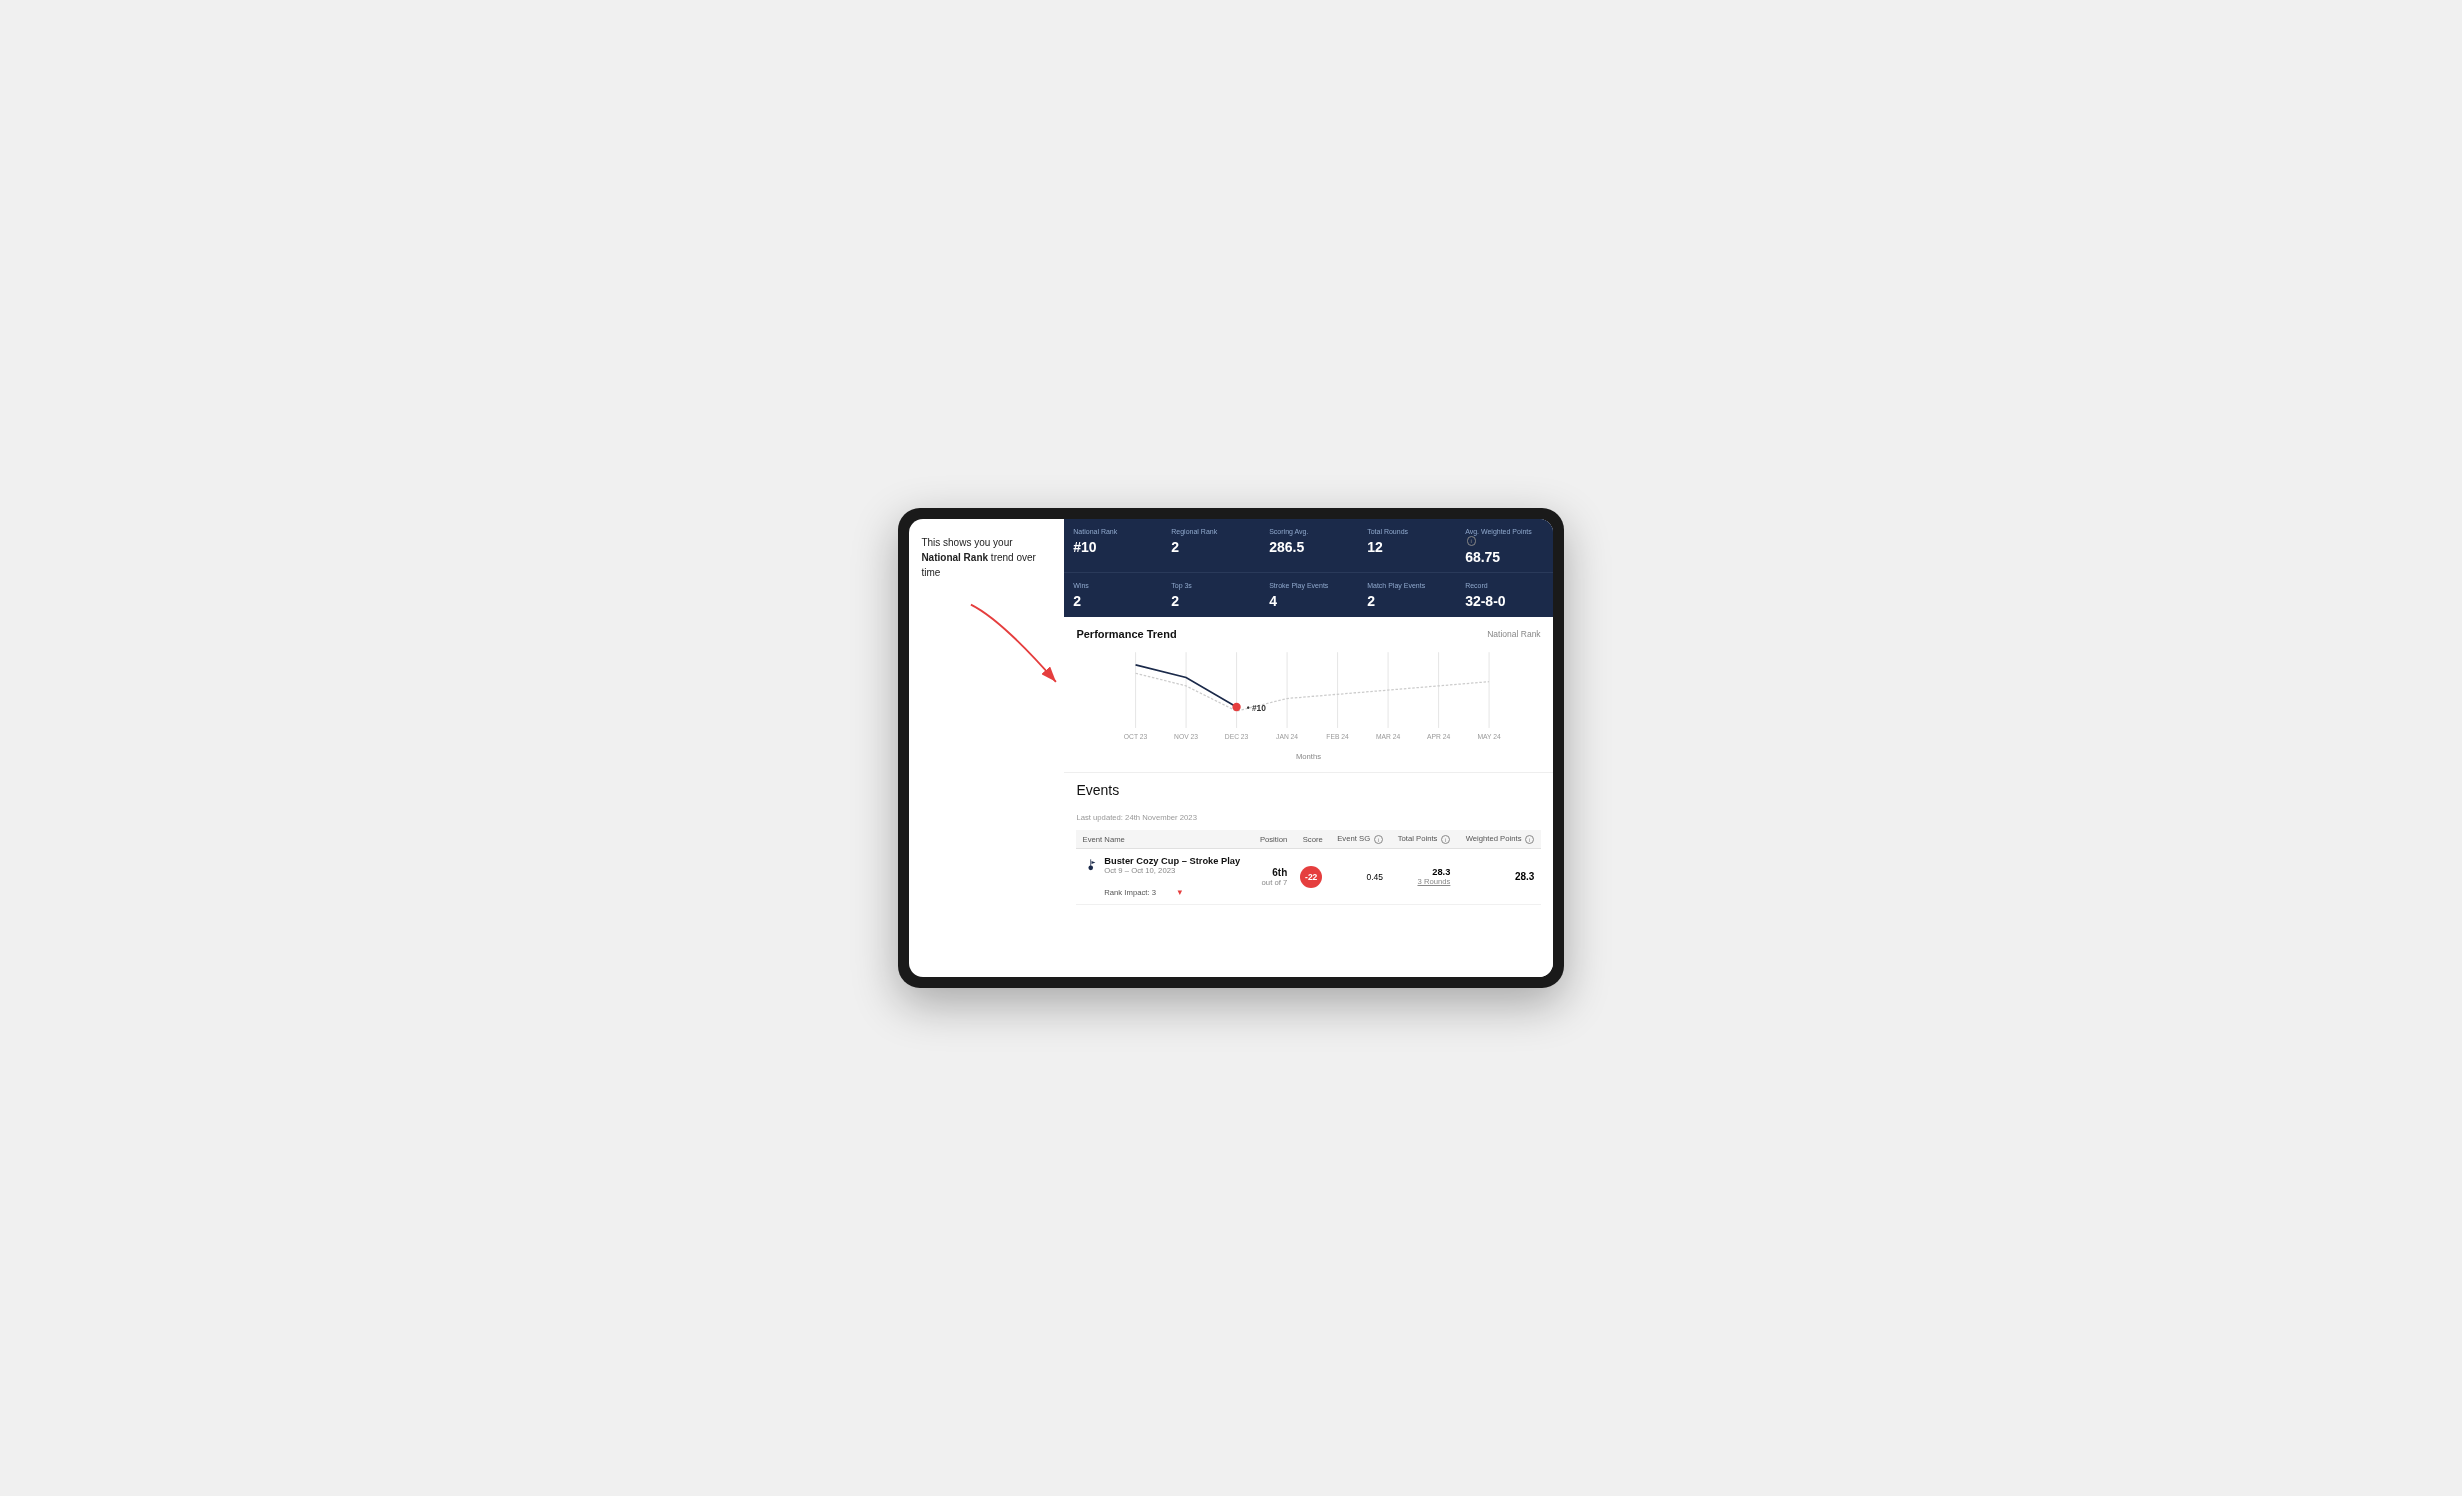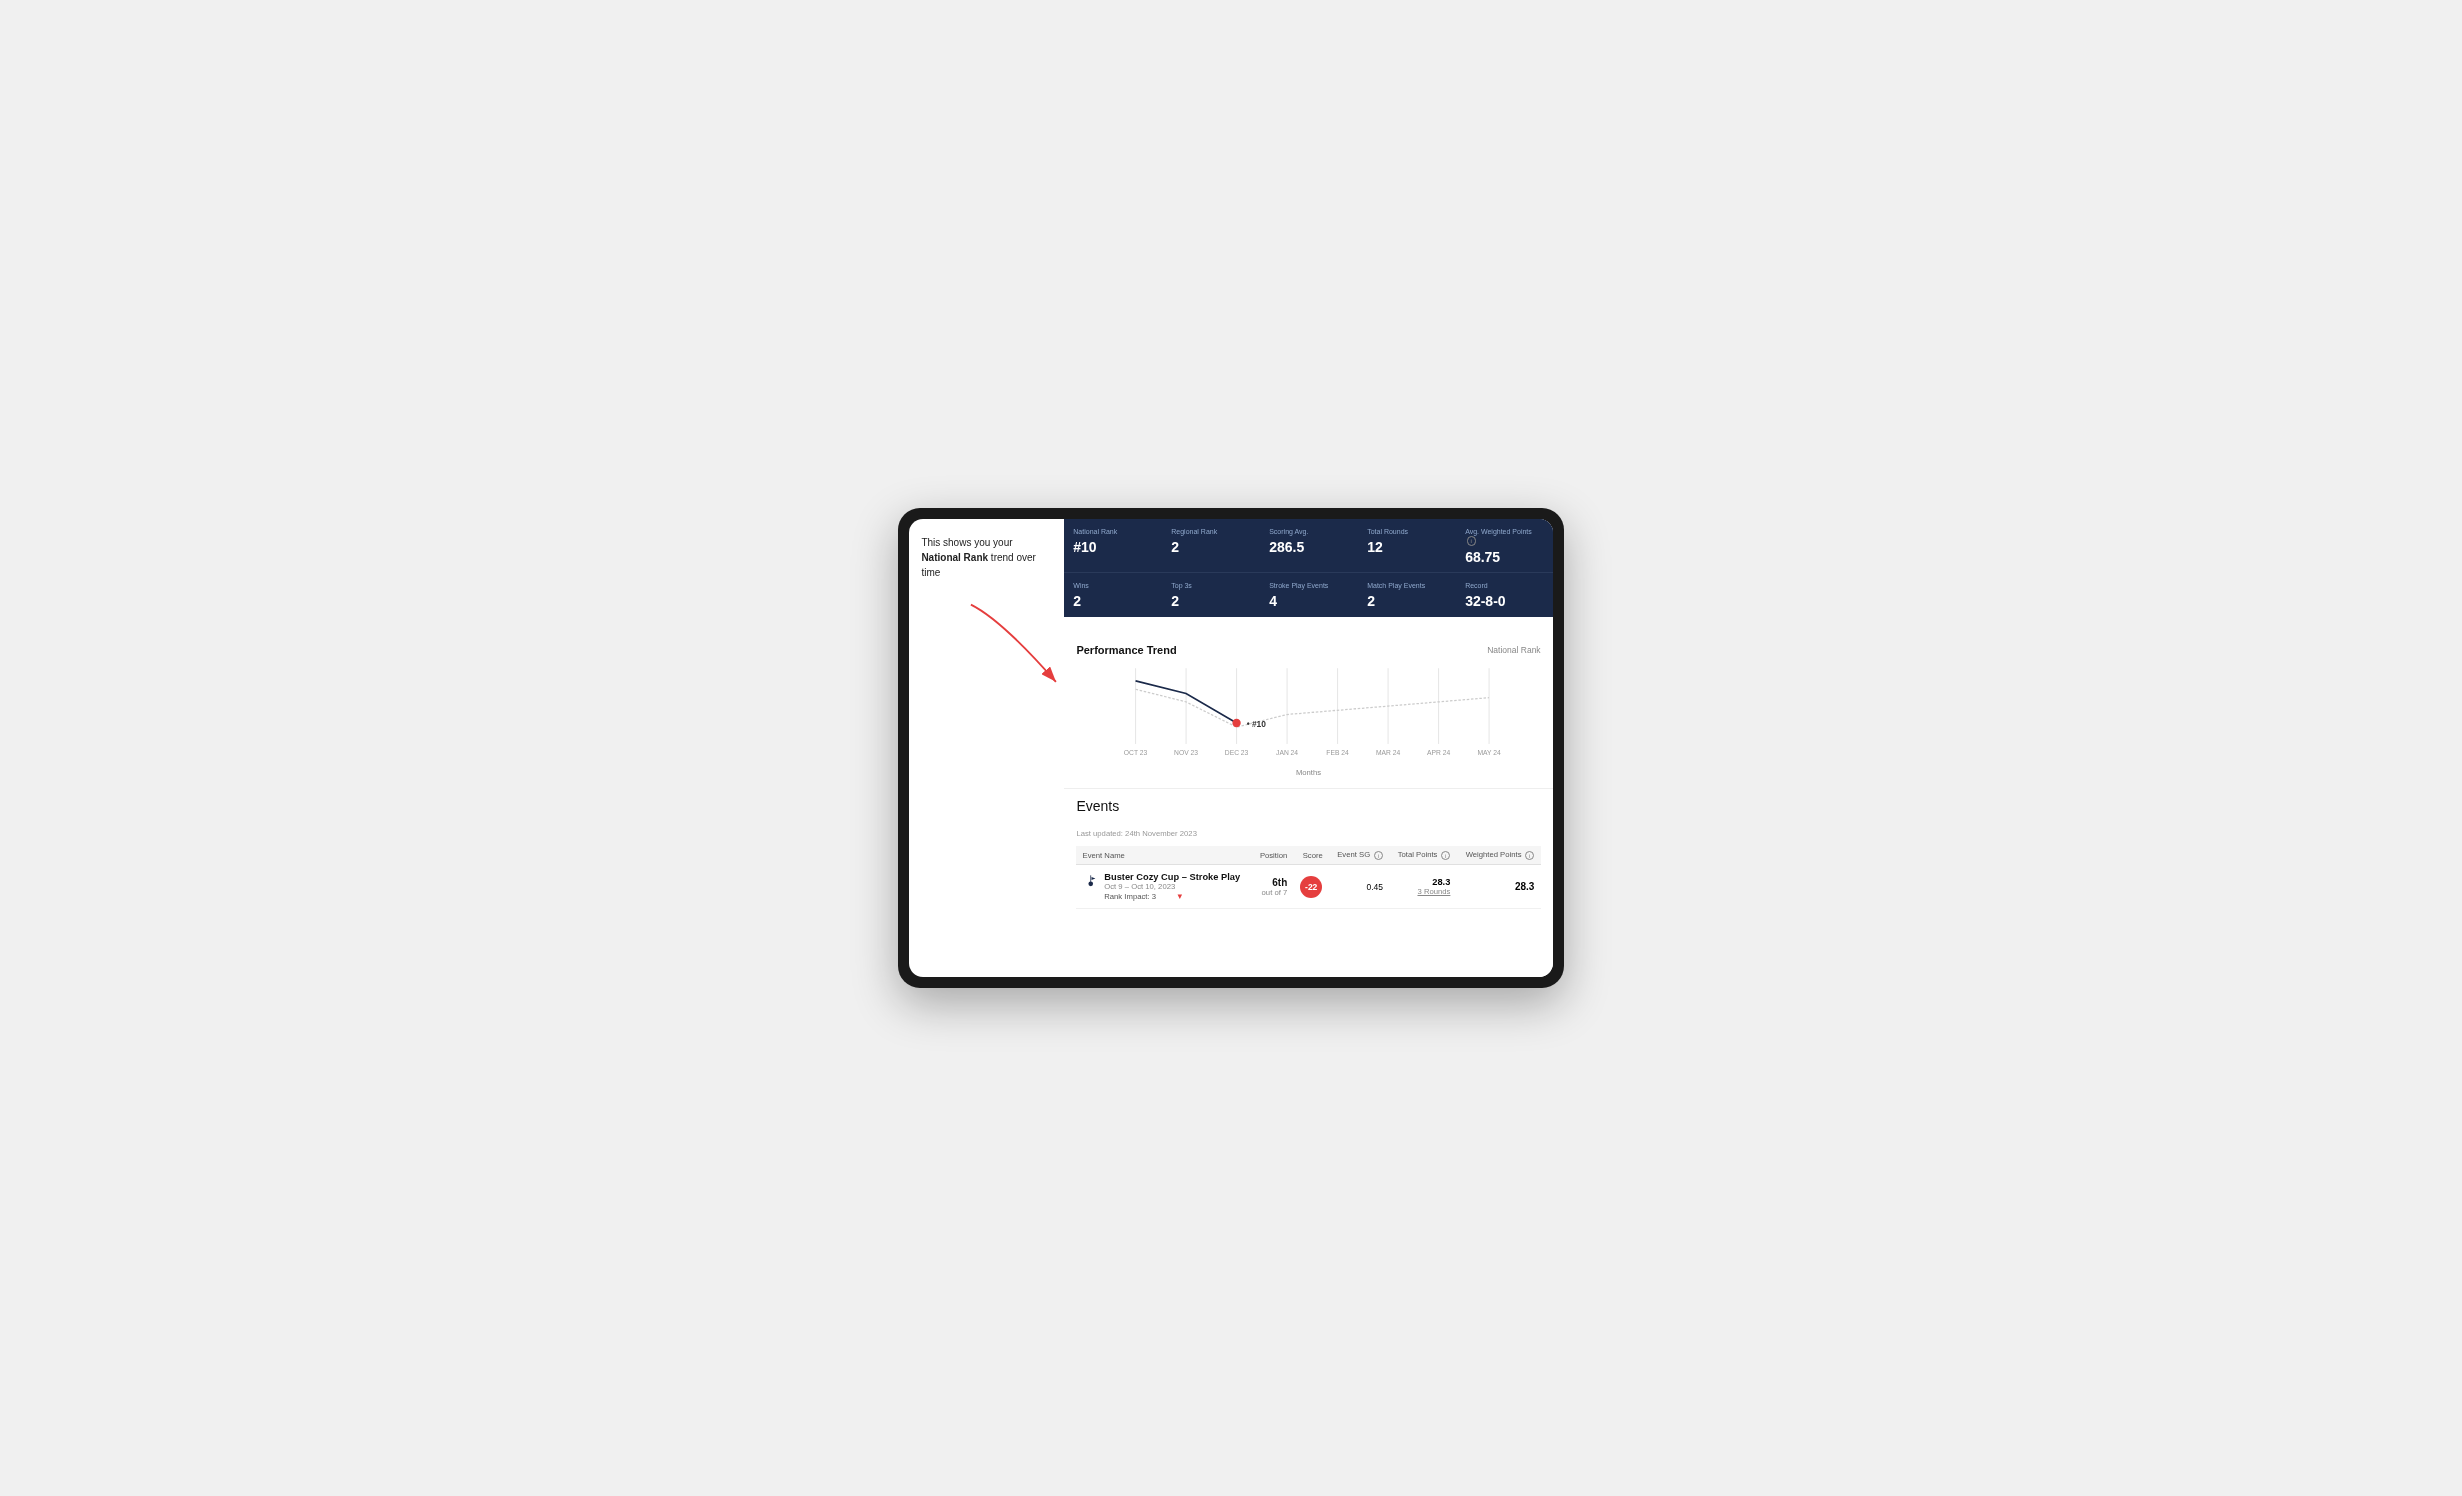--- a/index.html
+++ b/index.html
@@ -96,21 +96,20 @@
 
     .stat-value {
       font-size: 14px;
       font-weight: 600;
       color: #fff;
     }
 
     
     .section {
       padding: 11px 12.4px;
-      margin-top: 16px;
     }
 
     .section-header {
       display: flex;
       justify-content: space-between;
       align-items: center;
       margin-bottom: 7.7px;
     }
 
     .section-title {
@@ -206,21 +205,21 @@
       display: block;
       margin-top: 0.8px;
     }
 
     .rank-impact {
       font-size: 7.7px;
       color: #555;
       display: flex;
       align-items: center;
       gap: 20px;
-      margin-top: 1px;
+      margin-top: 13px;
       text-align: center;
     }
 
     .rank-impact-arrow {
       color: #e53e3e;
       font-size: 7.7px;
     }
 
     .score-badge {
       background: #e53e3e;

